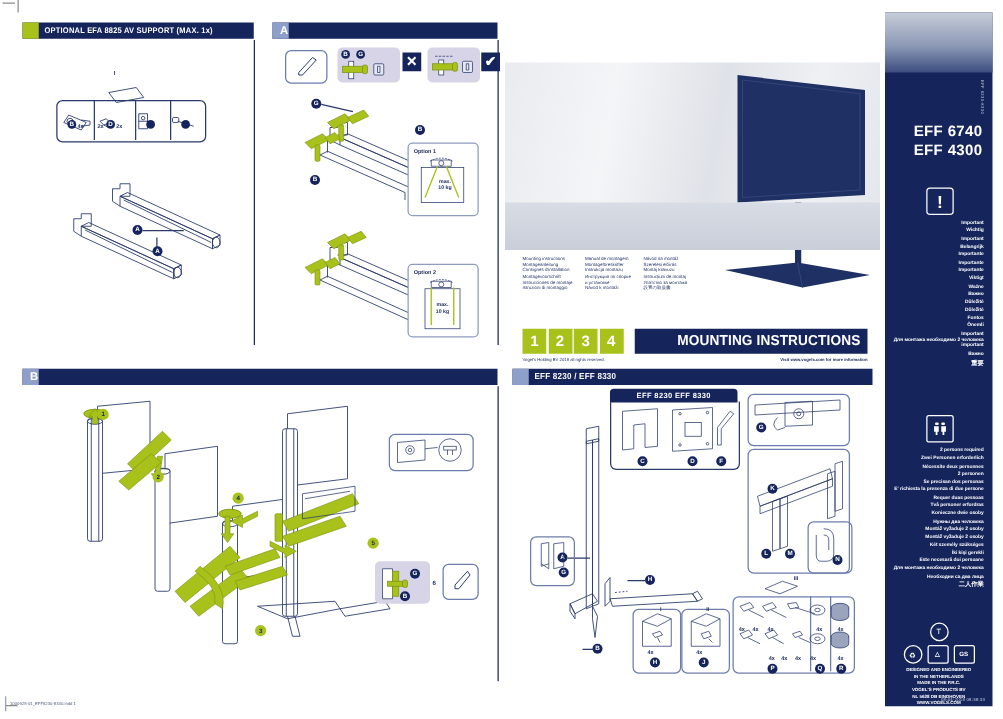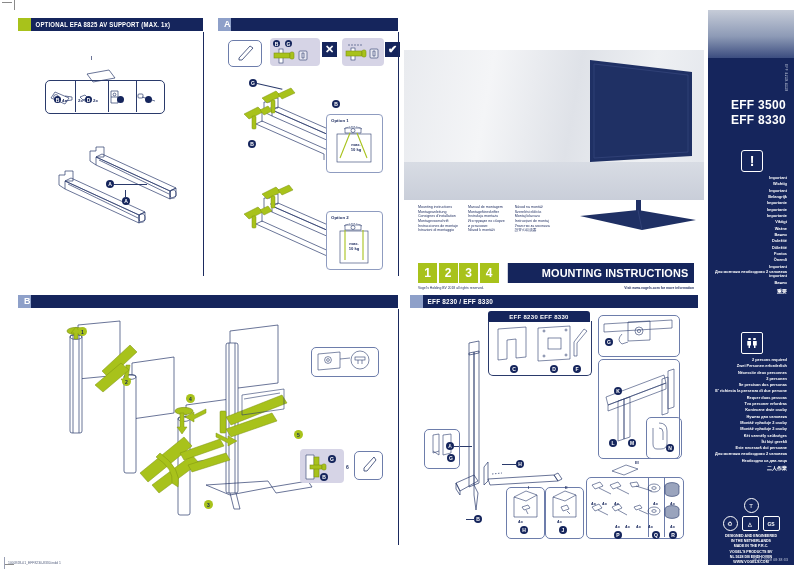--- a/index.html
+++ b/index.html
@@ -615,22 +615,22 @@
     </div>
     <div class="mi">MOUNTING INSTRUCTIONS</div>
     <div class="copy">Vogel's Holding BV 2018 all rights reserved.</div>
     <div class="visit">Visit www.vogels.com for more information</div>
   </div>
 
   <div id="side">
     <div class="grad"></div>
     <div class="side-code">EFF 8230-8330</div>
 
-    <div class="model" style="top:88px;">EFF 3500</div>
-    <div class="model" style="top:103px;">EFF 8330</div>
+    <div class="model" style="top:88px;">EFF 6740</div>
+    <div class="model" style="top:103px;">EFF 4300</div>
 
     <div class="warnbox">!</div>
 
     <div class="sidelist" style="top:165px;">
       <span>Important</span>
       <span>Wichtig</span>
       <span>Important</span>
       <span>Belangrijk</span>
       <span>Importante</span>
       <span>Importante</span>

